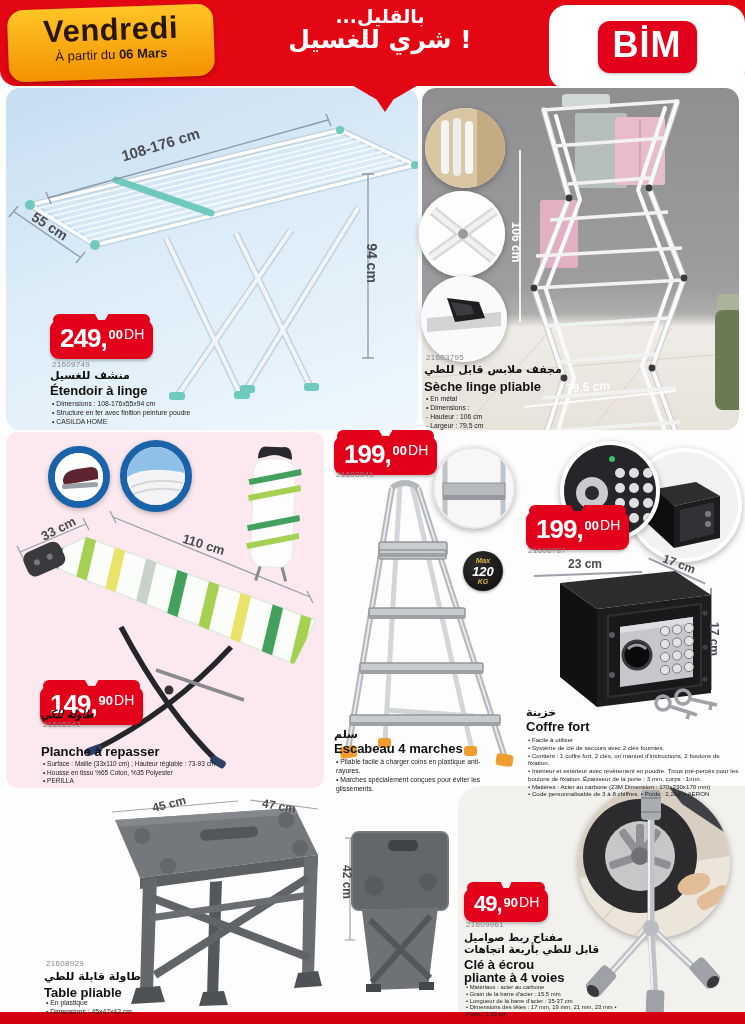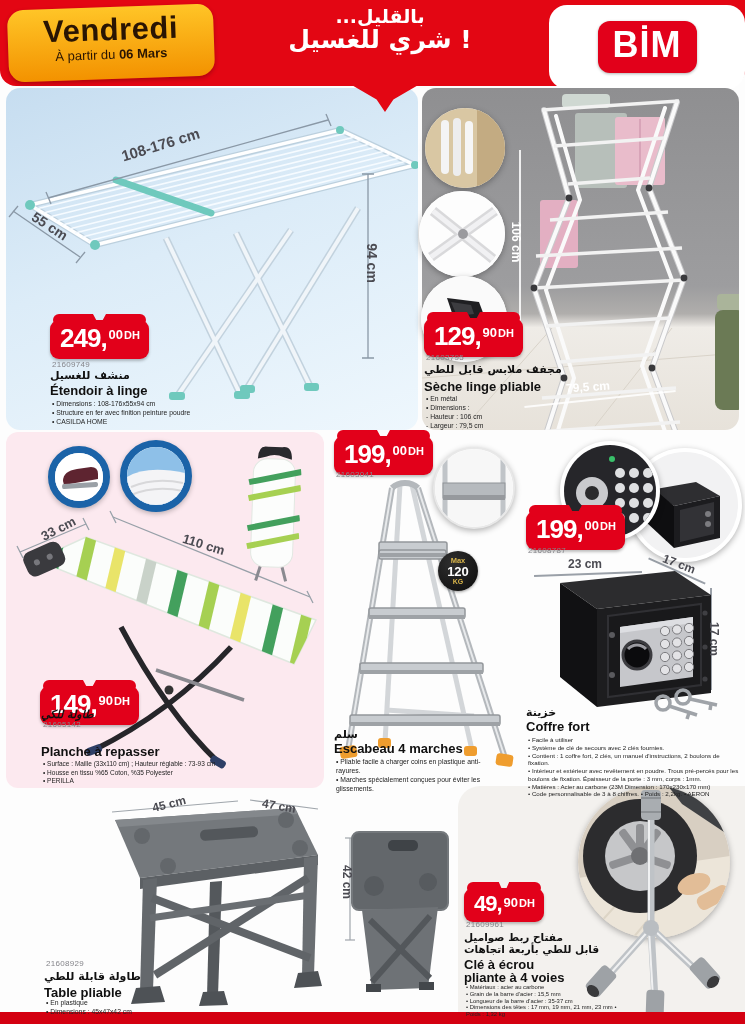--- a/index.html
+++ b/index.html
@@ -32,21 +32,21 @@
   .p7{left:458px;top:786px;width:287px;height:226px;border-radius:22px 0 0 0;background:#f3f1ee;}
   .rbar{position:absolute;left:0;top:1012px;width:745px;height:12px;background:#d40011;}
   
   .tag{position:absolute;background:#e2001a;border-radius:9px;color:#fff;padding:3px 9px 5px 10px;
        box-shadow:0 2px 3px rgba(0,0,0,.25);z-index:4;white-space:nowrap;}
   .tag::before{content:"";position:absolute;top:-6px;left:3px;right:3px;height:12px;background:#e2001a;
        border-radius:8px;z-index:-1;clip-path:polygon(0 0,43% 0,50% 100%,57% 0,100% 0,100% 100%,0 100%);}
   .pm{font-size:26px;font-weight:800;letter-spacing:-1px;}
   .ps{display:inline-block;vertical-align:top;margin-top:2px;margin-left:2px;}
   .pc{font-size:13px;font-weight:800;}
-  .pd{font-size:11px;font-weight:700;margin-left:1px;}
+  .pd{font-size:14px;font-weight:400;margin-left:1px;}
   .tag.sm .pm{font-size:22px;}
   
   .sku{position:absolute;font-size:8px;color:#85858a;letter-spacing:.3px;z-index:4;}
   .nar{position:absolute;font-size:11px;font-weight:700;color:#101010;direction:rtl;text-align:left;
        font-family:"DejaVu Sans",sans-serif;z-index:4;}
   .nfr{position:absolute;font-size:13px;font-weight:700;color:#101010;z-index:4;}
   .buls{position:absolute;font-size:6.8px;color:#232323;line-height:1.32;z-index:4;}
   
   .dim{position:absolute;font-size:12px;font-weight:700;color:#4b4b52;white-space:nowrap;z-index:3;}
   .dimw{color:#fff;}
@@ -248,23 +248,20 @@
         <rect width="86" height="86" fill="#fafafa"></rect>
       <polygon points="6,42 80,36 80,50 6,56" fill="#d3d3d5"></polygon>
       <polygon points="26,22 58,26 64,42 34,46" fill="#1f1f22"></polygon>
       <polygon points="30,26 50,29 53,38 36,40" fill="#3c3c40"></polygon>
       </svg>
   </div>
   <div class="dline dlinew" style="left:519px;top:150px;width:1.5px;height:172px;"></div>
   <div class="dim dimw" style="left:496px;top:235px;transform:rotate(90deg);">106 cm</div>
   <div class="dline dlinew" style="left:524px;top:398px;width:152px;height:1.5px;transform:rotate(-6deg);"></div>
   <div class="dim dimw" style="left:566px;top:380px;transform:rotate(-4deg);">79,5 cm</div>
-  <div class="tag" style="left:424px;top:318px;">
-    <span class="pm">129,</span><span class="ps"><span class="pc">90</span><span class="pd">DH</span></span>
-  </div>
   <div class="sku" style="left:426px;top:353px;">21603795</div>
   <div class="nar" style="left:424px;top:363px;">مجفف ملابس قابل للطي</div>
   <div class="nfr" style="left:424px;top:379px;">Sèche linge pliable</div>
   <div class="buls" style="left:426px;top:395px;width:120px;">
     <div>• En métal</div>
     <div>• Dimensions :</div>
     <div>- Hauteur : 106 cm</div>
     <div>- Largeur : 79,5 cm</div>
   </div>
 
@@ -404,21 +401,21 @@
         <rect x="20" y="262" width="150" height="4"></rect>
     </g>
 
     <g fill="#ef9d2e">
       <rect x="10" y="286" width="17" height="12" rx="3" transform="rotate(-8 18 292)"></rect>
       <rect x="166" y="294" width="17" height="12" rx="3" transform="rotate(8 174 300)"></rect>
       <rect x="48" y="278" width="13" height="10" rx="3"></rect>
       <rect x="134" y="286" width="13" height="10" rx="3"></rect>
     </g>
   </svg>
-  <div class="maxbadge" style="left:438px;top:551px;">
+  <div class="maxbadge" style="left:463px;top:551px;font-style:italic;">
     <div class="mb1">Max</div>
     <div class="mb2">120</div>
     <div class="mb3">KG</div>
   </div>
   <div class="nar" style="left:334px;top:728px;">سلم</div>
   <div class="nfr" style="left:334px;top:741px;">Escabeau 4 marches</div>
   <div class="buls" style="left:336px;top:758px;width:160px;">
     <div>• Pliable facile à charger coins en plastique anti-rayures.</div>
     <div>• Marches spécialement conçues pour éviter les glissements.</div>
   </div>

